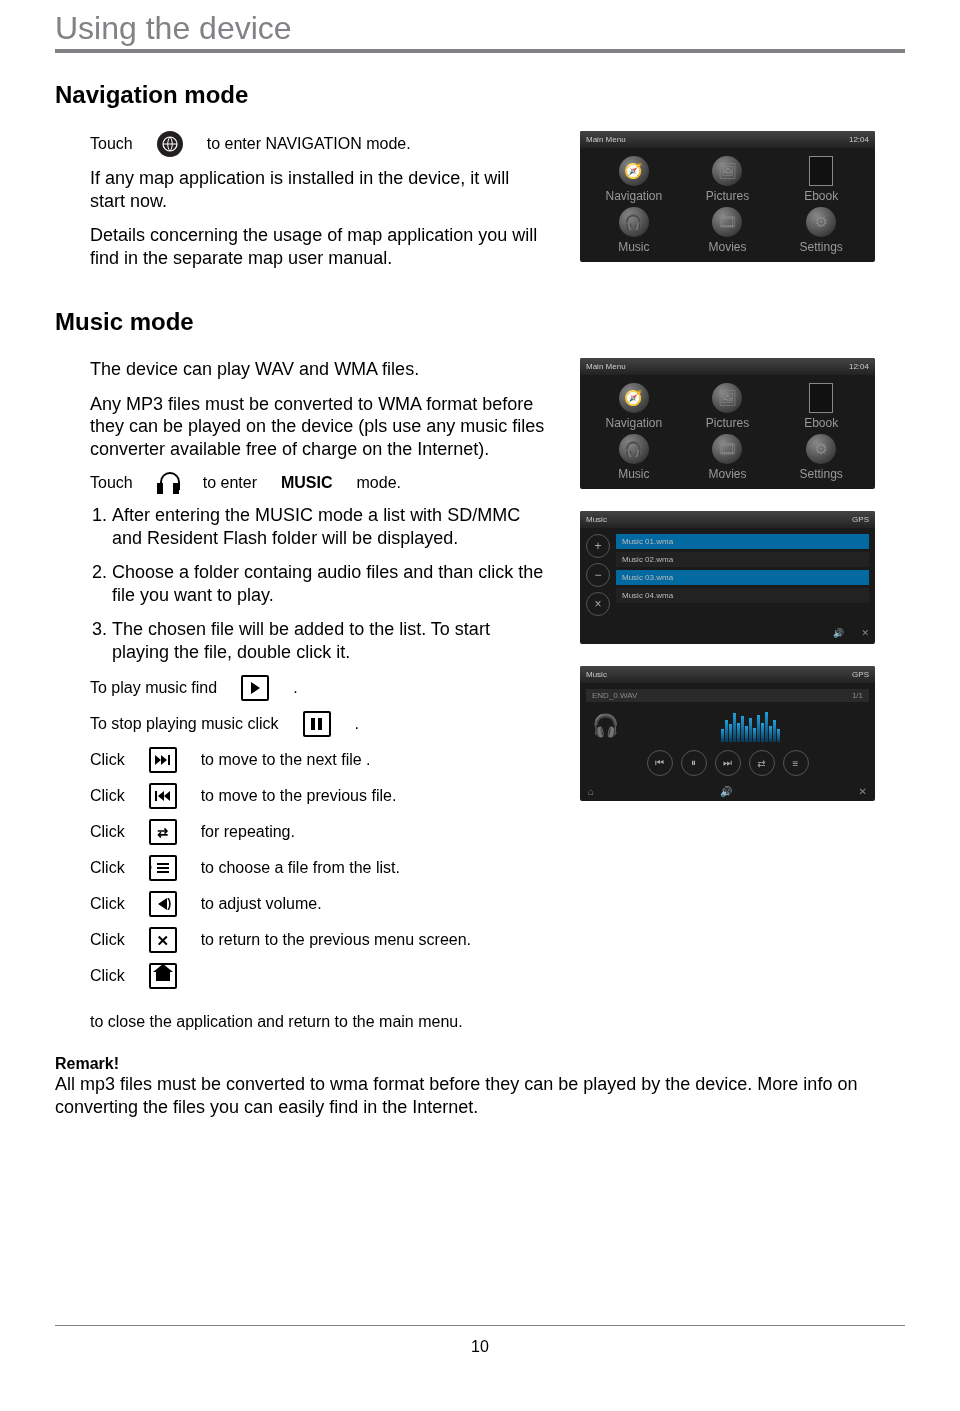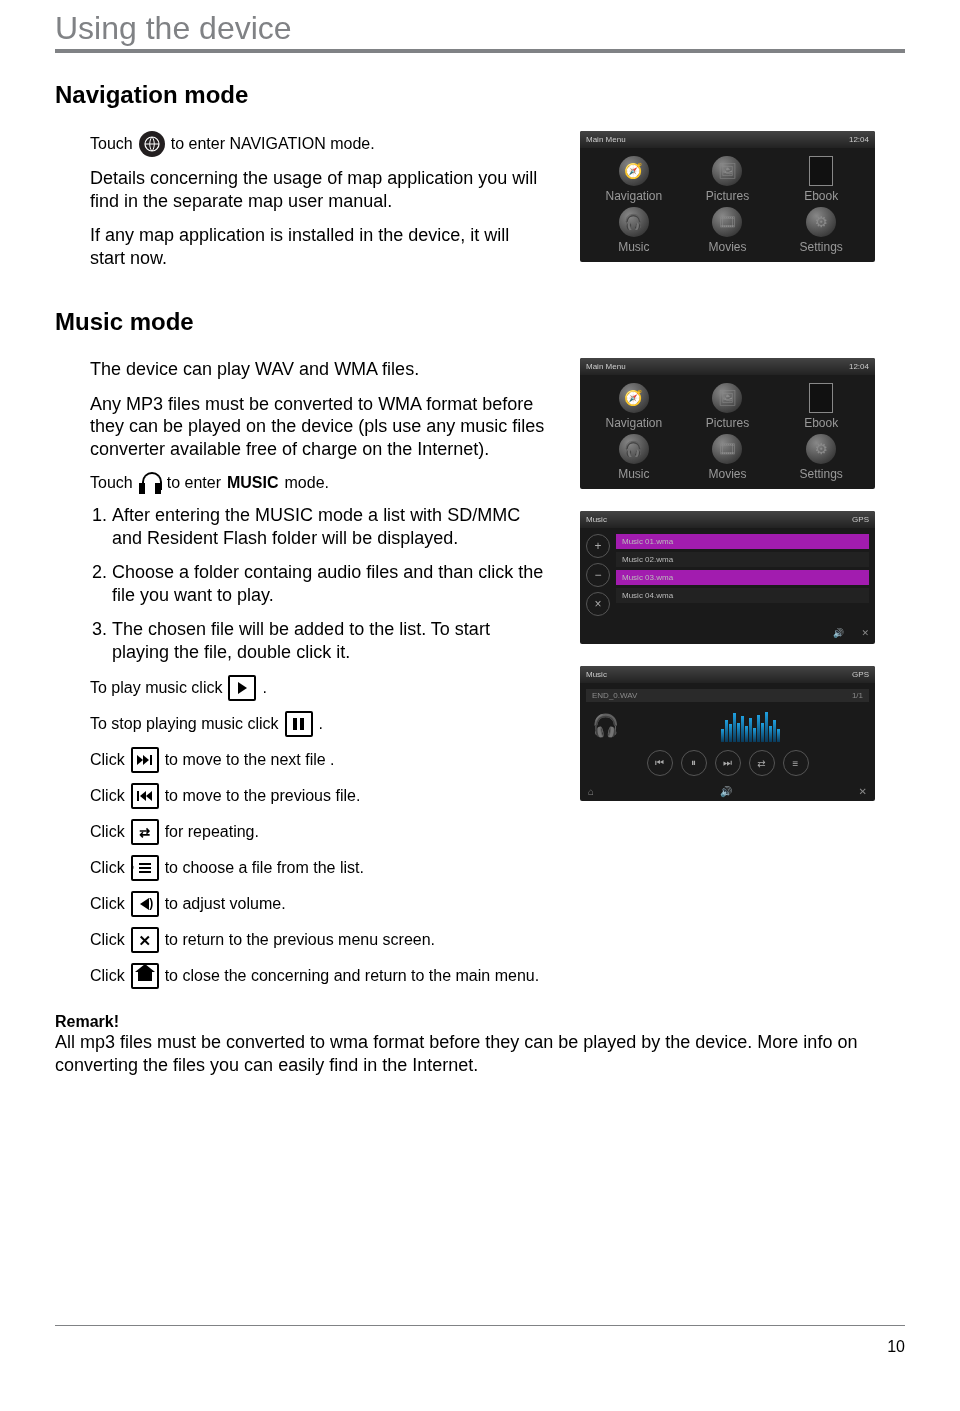--- a/index.html
+++ b/index.html
@@ -5,21 +5,21 @@
   body{margin:0;background:#fff;font-family:Arial,Helvetica,sans-serif;color:#000}
   .page{width:960px;height:1411px;box-sizing:border-box;padding:10px 55px 0 55px;position:relative}
   h1{font-size:32px;font-weight:400;color:#808285;margin:0 0 2px 0;font-family:Arial,sans-serif}
   .divider{height:4px;background:#808285;margin:0 0 28px 0}
   h2{font-size:24px;margin:0 0 22px 0}
   .indent{margin-left:35px}
   .row{display:flex;gap:35px}
   .col-l{flex:0 0 490px}
   .col-r{flex:0 0 295px}
   p,li{font-size:18px;line-height:1.25;margin:0 0 12px 0}
-  .line{display:flex;align-items:center;flex-wrap:wrap;gap:6px;margin:0 0 10px 0}
+  .line{display:flex;align-items:center;flex-wrap:wrap;gap:24px;margin:0 0 10px 0}
   ol{padding-left:22px;margin:0}
   ol li{margin-bottom:12px}
   .gap{height:24px}
   .icon{display:inline-flex;align-items:center;justify-content:center;vertical-align:middle}
   .ic-box{width:24px;height:22px;border:2px solid #000;border-radius:2px;background:#fff}
   .ic-circle{width:26px;height:26px;border-radius:50%;background:#231f20;color:#fff;font-size:15px;position:relative}
   .ic-hp{width:22px;height:22px;position:relative}
   .ic-hp:before{content:"";position:absolute;top:0;left:3px;width:16px;height:16px;border:2px solid #000;border-bottom:none;border-radius:12px 12px 0 0}
   .ic-hp:after{content:"";position:absolute;bottom:0;left:0;width:6px;height:11px;background:#000;box-shadow:16px 0 0 #000}
   .tri-r{width:0;height:0;border-left:9px solid #000;border-top:6px solid transparent;border-bottom:6px solid transparent}
@@ -45,31 +45,31 @@
   .shot-bar{display:flex;justify-content:space-between;padding:4px 6px;background:linear-gradient(#444,#222);font-size:8px;color:#ccc}
   .menu6{display:grid;grid-template-columns:repeat(3,1fr);gap:4px 2px;padding:8px;text-align:center}
   .menu6 .m{display:flex;flex-direction:column;align-items:center;gap:3px}
   .orb{width:30px;height:30px;border-radius:50%;background:radial-gradient(circle at 35% 30%,#888,#222);display:flex;align-items:center;justify-content:center;font-size:15px}
   .page-ic{width:22px;height:28px;border:1px solid #888;background:#111}
   .mlabel{font-size:12px;color:#999}
   .flist{display:flex;gap:6px;padding:6px}
   .side-btns{display:flex;flex-direction:column;gap:5px}
   .cbtn{width:22px;height:22px;border-radius:50%;border:1px solid #555;display:flex;align-items:center;justify-content:center;color:#aaa;font-size:12px}
   .frows{flex:1;display:flex;flex-direction:column;gap:3px}
-  .frow{background:#a21caf;padding:3px 6px;font-size:8px;color:#bbb}
+  .frow{background:#0369a1;padding:3px 6px;font-size:8px;color:#bbb}
   .frow.dark{background:#222}
   .foot{display:flex;gap:6px;padding:6px;justify-content:flex-end}
   .player{padding:6px}
   .track{background:#2a2a2a;padding:2px 6px;display:flex;justify-content:space-between;font-size:8px;margin-bottom:4px}
   .scope{display:flex;align-items:flex-end;gap:1px;height:32px;margin:4px 0;justify-content:center}
   .scope span{width:3px;background:linear-gradient(#1fa0e0,#0a3a5a)}
   .pctrl{display:flex;gap:8px;justify-content:center;margin-top:4px}
   .ctrlc{width:24px;height:24px;border-radius:50%;border:1px solid #555;display:flex;align-items:center;justify-content:center;color:#aaa;font-size:10px}
   .foot2{display:flex;justify-content:space-between;padding:4px 8px;color:#888;font-size:10px}
-  .footer-line{position:absolute;left:55px;right:55px;bottom:55px;border-top:1px solid #808285;text-align:right;padding-top:12px;font-size:16px}
+  .footer-line{position:absolute;left:55px;right:55px;bottom:55px;border-top:1px solid #808285;text-align:center;padding-top:12px;font-size:16px}
 </style>
 </head>
 <body>
 
 <div class="page">
   <h1>Using the device</h1>
   <div class="divider"></div>
 
   <h2>Navigation mode</h2>
   <div class="row">
@@ -78,22 +78,22 @@
         <div class="line">
           <span>Touch</span>
           <span class="icon ic-circle">
             <svg width="18" height="18" viewBox="0 0 18 18">
                 <circle cx="9" cy="9" r="7" fill="none" stroke="#fff" stroke-width="1.2"></circle>
                 <path d="M2 9h14M9 2c3 3 3 11 0 14M9 2c-3 3-3 11 0 14" stroke="#fff" stroke-width="1" fill="none"></path>
               </svg>
           </span>
           <span>to enter NAVIGATION mode.</span>
         </div>
+        <p>If any map application is installed in the device, it will start now.</p>
         <p>Details concerning the usage of map application you will find in the separate map user manual.</p>
-        <p>If any map application is installed in the device, it will start now.</p>
       </div>
     </div>
     <div class="col-r">
 
       <div class="shot">
         <div class="shot-bar">
             <span>Main Menu</span>
             <span>12:04</span>
           </div>
         <div class="menu6">
@@ -141,21 +141,21 @@
           <b>MUSIC</b>
           <span>mode.</span>
         </div>
         <ol>
           <li>After entering the MUSIC mode a list with SD/MMC and Resident Flash folder will be displayed.</li>
           <li>Choose a folder containg audio files and than click the file you want to play.</li>
           <li>The chosen file will be added to the list. To start playing the file, double click it.</li>
         </ol>
 
         <div class="line">
-          <span>To play music click</span>
+          <span>To play music find</span>
           <span class="icon ic-box">
               <span class="tri-r"></span>
             </span>
             <span>.</span>
         </div>
         <div class="line">
           <span>To stop playing music click</span>
           <span class="icon ic-box">
               <span class="bars">
                 <span></span>
@@ -214,21 +214,21 @@
           <span class="icon ic-box">
               <span class="x-i">✕</span>
             </span>
           <span>to return to the previous menu screen.</span>
         </div>
         <div class="line">
           <span>Click</span>
           <span class="icon ic-box">
               <span class="home"></span>
             </span>
-          <span>to close the concerning and return to the main menu.</span>
+          <span>to close the application and return to the main menu.</span>
         </div>
       </div>
     </div>
 
     <div class="col-r">
 
       <div class="shot">
         <div class="shot-bar">
             <span>Main Menu</span>
             <span>12:04</span>

